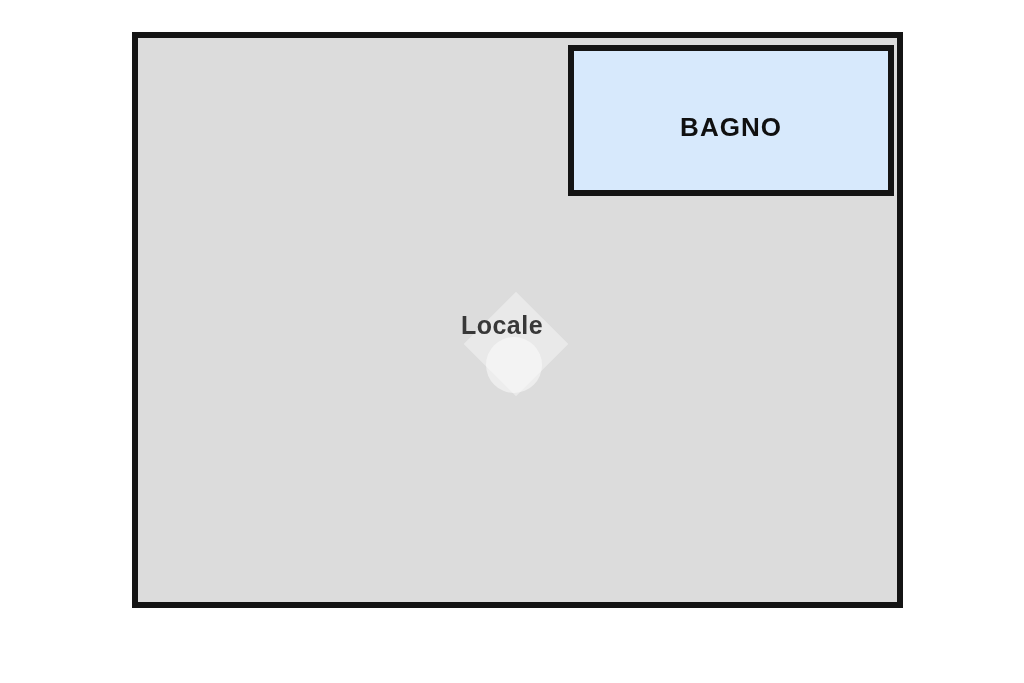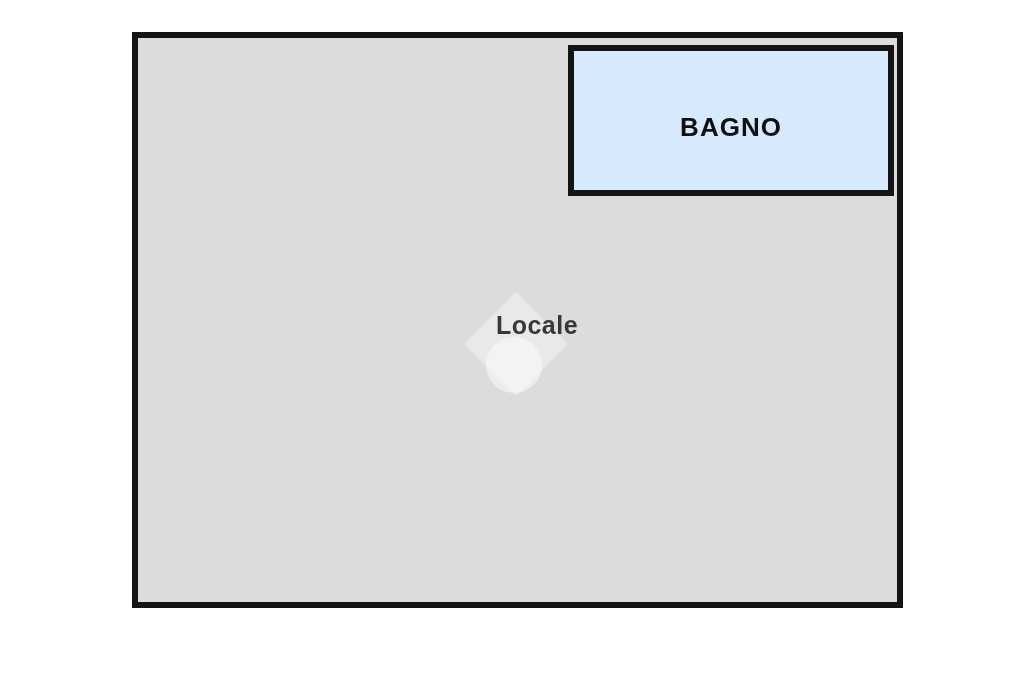--- a/index.html
+++ b/index.html
@@ -40,21 +40,21 @@
   }
   .bagno-label {
     transform: translateY(7px);
     font-size: 26px;
     font-weight: 700;
     letter-spacing: 1px;
     color: #101010;
   }
   .locale-label {
     position: absolute;
-    left: 437px;
+    left: 402px;
     top: 311px;
     width: 200px;
     text-align: center;
     font-size: 25px;
     font-weight: 700;
     letter-spacing: 0.5px;
     color: #383838;
     z-index: 3;
   }
   .wm-diamond {

